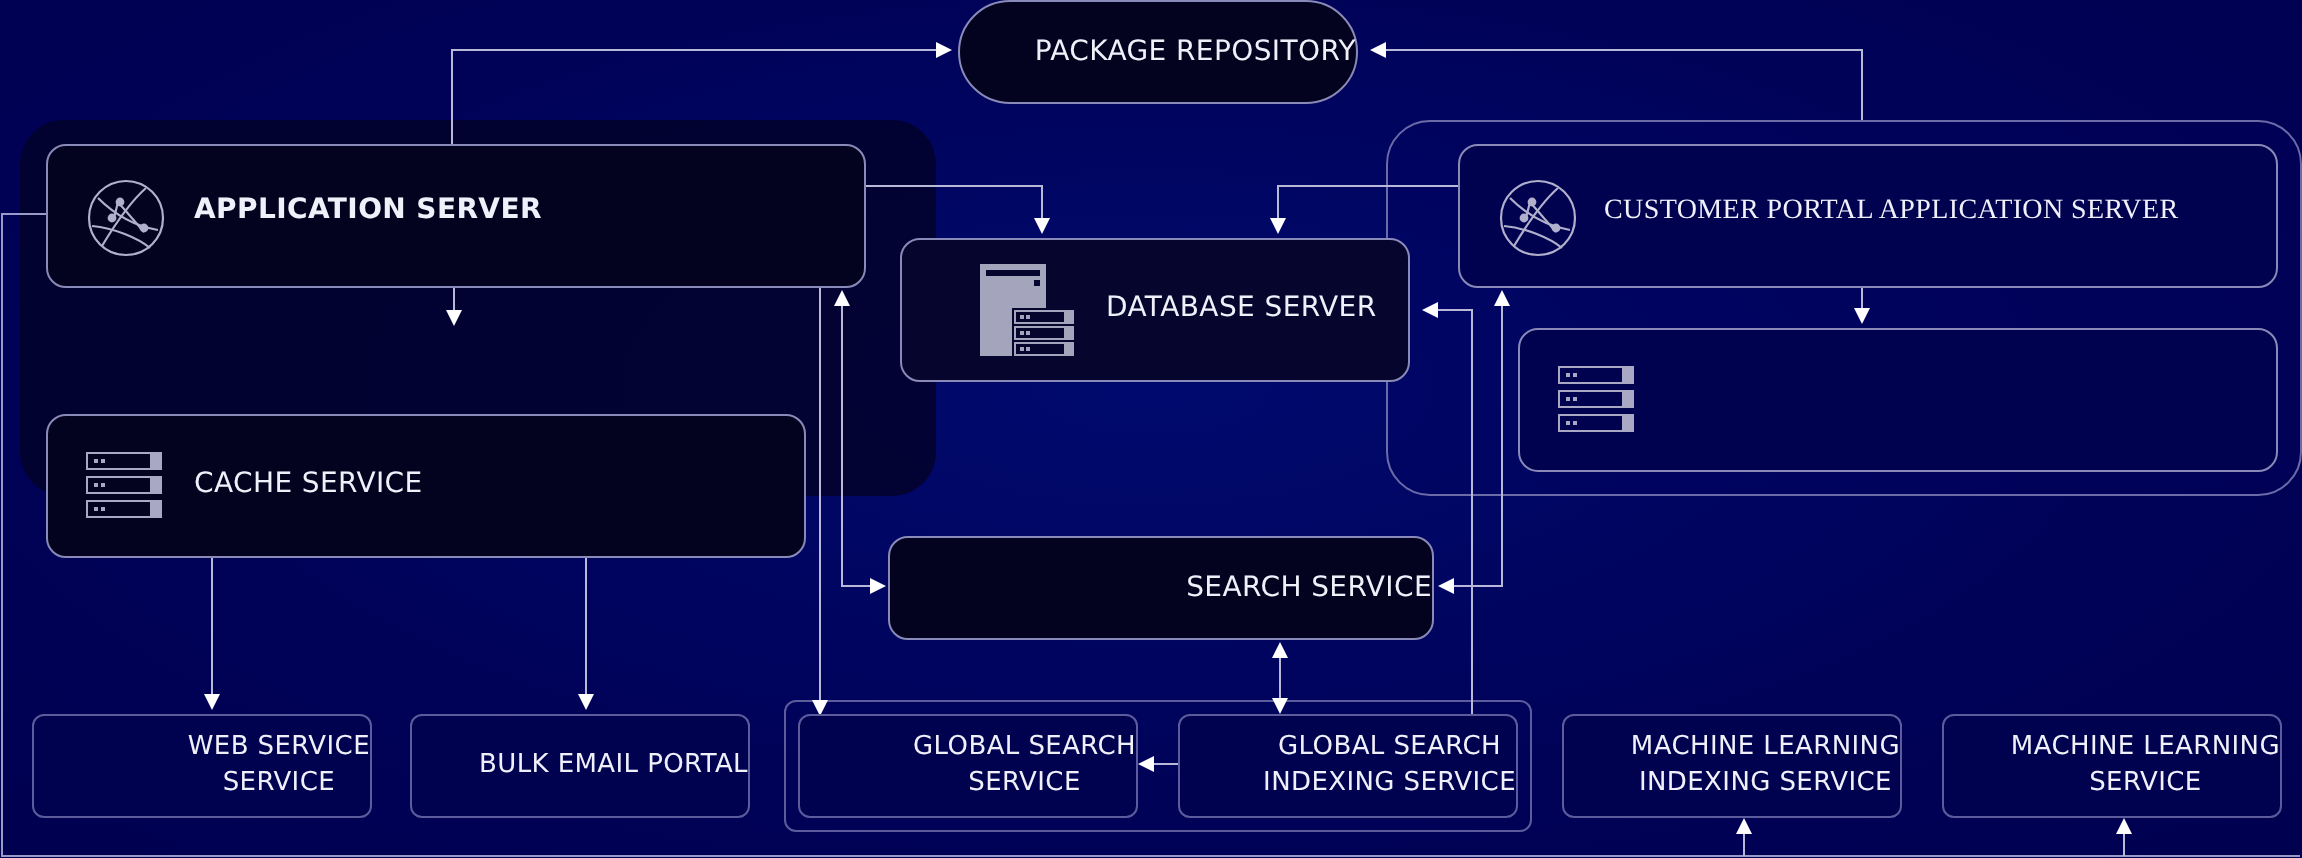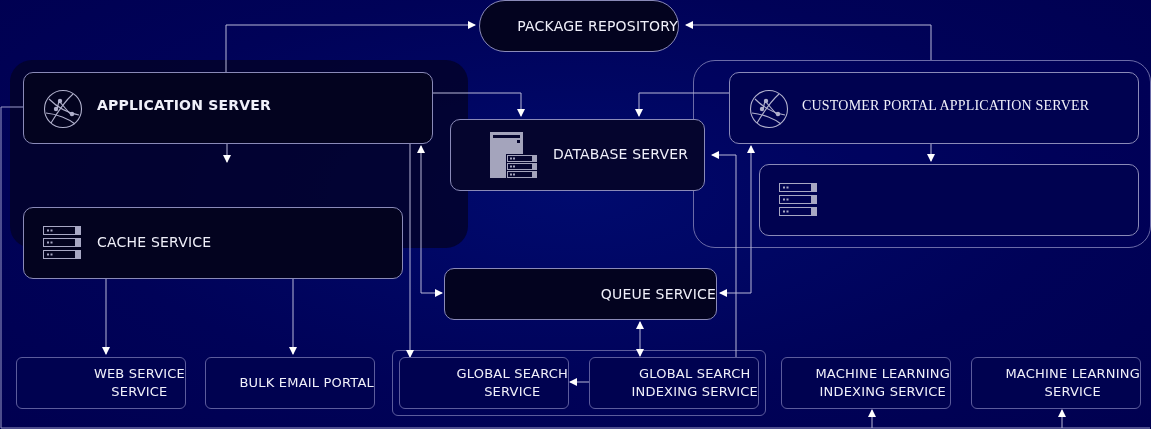--- a/index.html
+++ b/index.html
@@ -183,21 +183,21 @@
         <rect x="7.5" y="3.5" width="2" height="2" fill="#a8a8c4"></rect>
       <rect x="4" y="15.5" width="2" height="2" fill="#a8a8c4"></rect>
         <rect x="7.5" y="15.5" width="2" height="2" fill="#a8a8c4"></rect>
       <rect x="4" y="27.5" width="2" height="2" fill="#a8a8c4"></rect>
         <rect x="7.5" y="27.5" width="2" height="2" fill="#a8a8c4"></rect>
     </g>
   </svg>
 </div>
 
 <div class="node dark center" style="left:444px;top:268px;width:273px;height:52px;">
-  <span>QUEUE SERVICE</span>
+  <span>SEARCH SERVICE</span>
 </div>
 
 <div class="node navy center small" style="left:16px;top:357px;width:170px;height:52px;">
   <div>
       <div>WEB SERVICE</div>
       <div>SERVICE</div>
     </div>
 </div>
 <div class="node navy center small" style="left:205px;top:357px;width:170px;height:52px;">
   <span>BULK EMAIL PORTAL</span>

